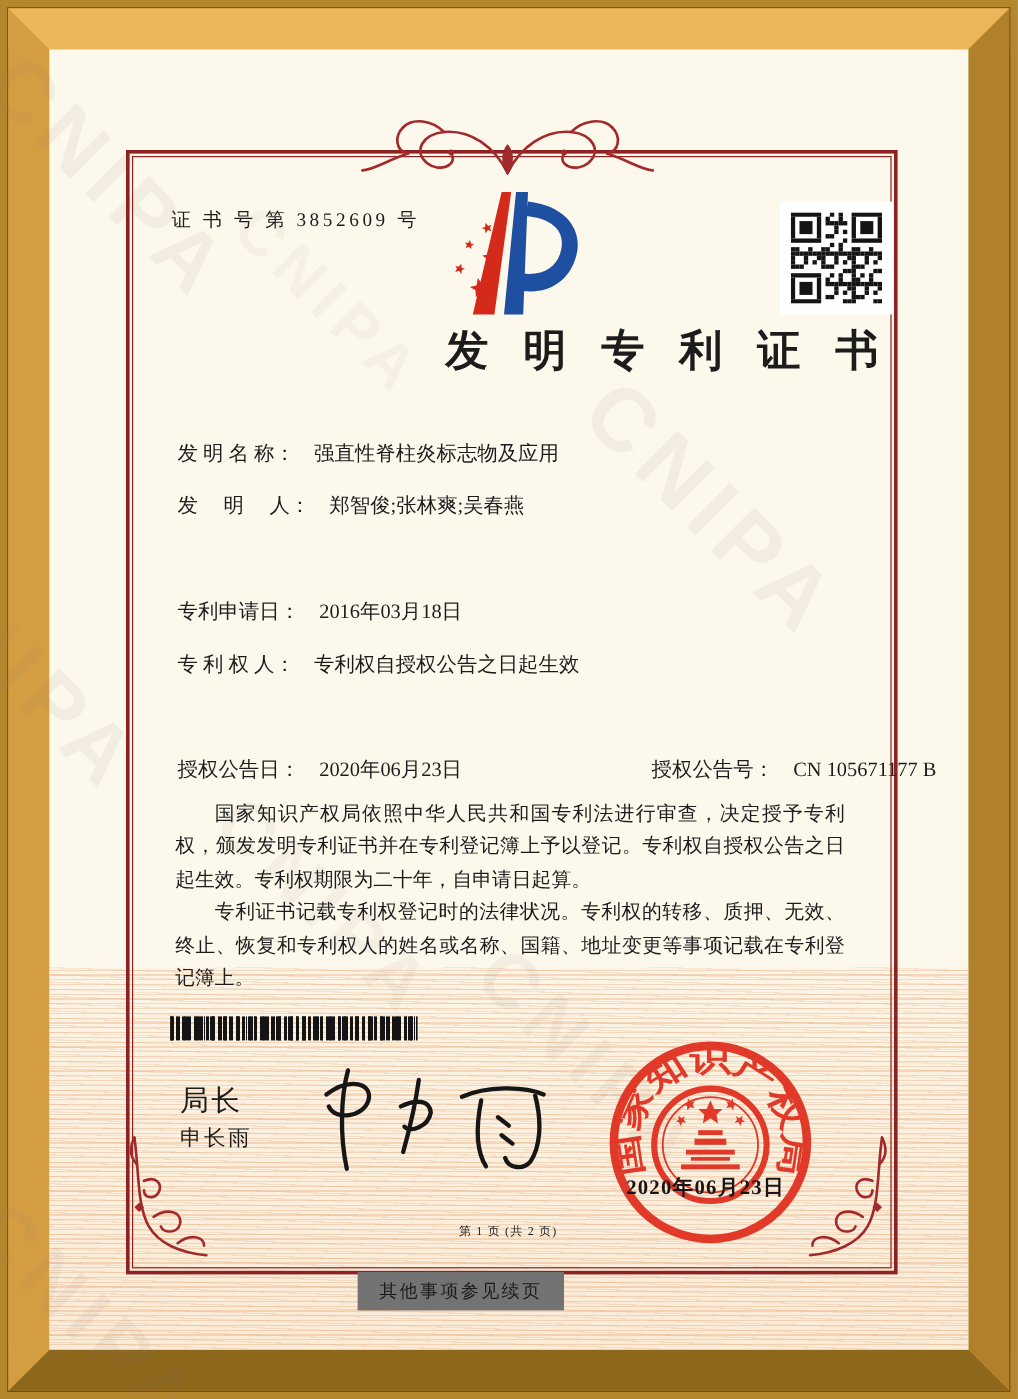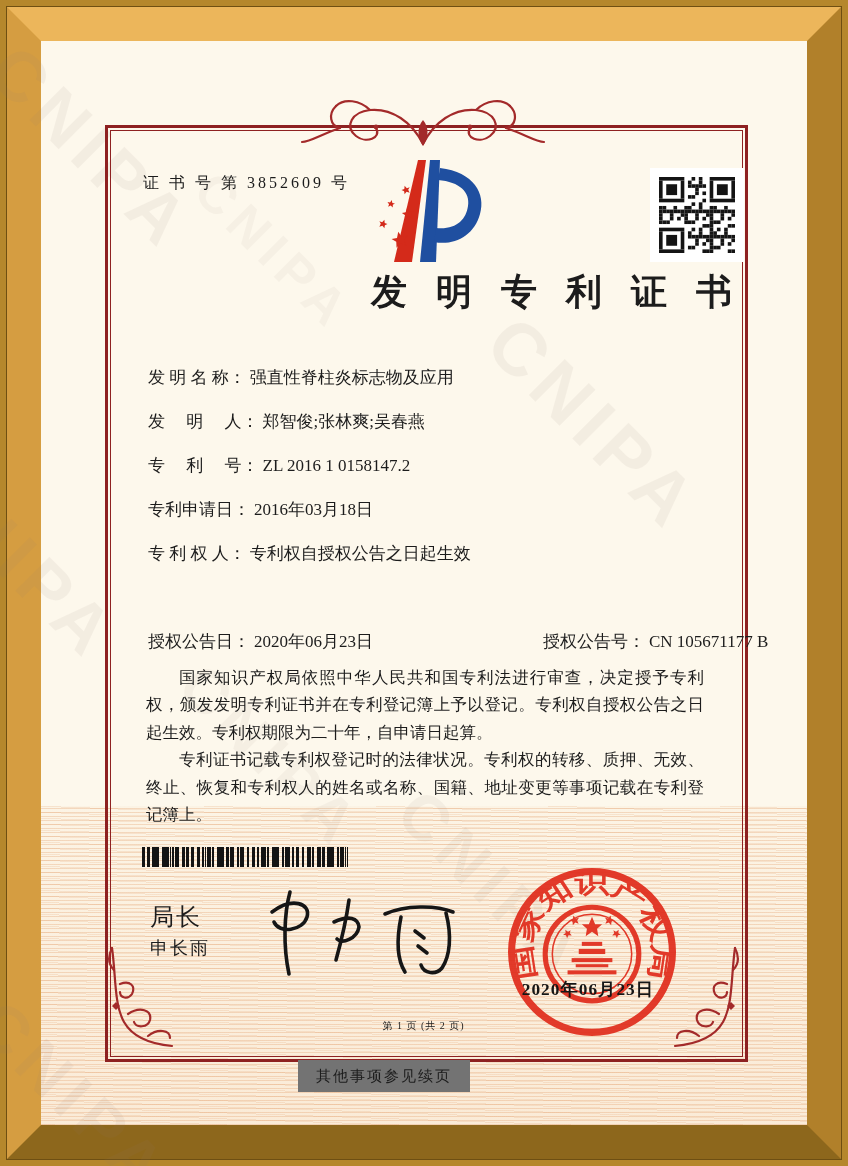--- a/index.html
+++ b/index.html
@@ -25,21 +25,21 @@
       border:3px solid #8e2121;}
   .red-border::after{content:"";position:absolute;inset:2px;border:1px solid #8e2121;}
   
   .cert-no{position:absolute;left:143px;top:173px;font-size:16px;letter-spacing:3px;}
   .logo{position:absolute;left:362px;top:158px;}
   .qr{position:absolute;left:650px;top:168px;width:94px;height:94px;background:#fff;
       display:flex;align-items:center;justify-content:center;}
   .title{position:absolute;left:105px;top:268px;width:637px;text-align:right;
       font-size:36px;font-weight:bold;letter-spacing:10px;}
   .row{position:absolute;left:148px;font-size:17px;white-space:nowrap;}
-  .row .val{margin-left:4px;}
+  .row .val{margin-left:16px;}
   .grant2{position:absolute;left:395px;top:0;}
   .paras{position:absolute;left:146px;top:664px;width:558px;font-size:16.5px;
       line-height:1.66;text-align:justify;}
   .paras p{margin:0;text-indent:2em;}
   .barcode{position:absolute;left:142px;top:847px;width:206px;height:20px;
     background:
       repeating-linear-gradient(90deg,#141414 0 2px,rgba(0,0,0,0) 2px 5px),
       repeating-linear-gradient(90deg,#141414 0 1px,rgba(0,0,0,0) 1px 7px),
       repeating-linear-gradient(90deg,#141414 0 3px,rgba(0,0,0,0) 3px 11px);}
   .signer-title{position:absolute;left:150px;top:901px;font-size:24px;letter-spacing:2px;}
@@ -271,23 +271,20 @@
   </div>
 
   <div class="title">发 明 专 利 证 书</div>
 
   <div class="row" style="top:366px">
     <span class="lbl">发 明 名 称：</span><span class="val">强直性脊柱炎标志物及应用</span>
   </div>
   <div class="row" style="top:410px">
     <span class="lbl">发　 明　 人：</span><span class="val">郑智俊;张林爽;吴春燕</span>
   </div>
-  <div class="row" style="top:454px">
-    <span class="lbl">专　 利　 号：</span><span class="val">ZL 2016 1 0158147.2</span>
-  </div>
   <div class="row" style="top:498px">
     <span class="lbl">专利申请日：</span><span class="val">2016年03月18日</span>
   </div>
   <div class="row" style="top:542px">
     <span class="lbl">专 利 权 人：</span><span class="val">专利权自授权公告之日起生效</span>
   </div>
   <div class="row" style="top:630px">
     <span class="lbl">授权公告日：</span><span class="val">2020年06月23日</span>
     <span class="grant2">
       <span class="lbl">授权公告号：</span><span class="val">CN 105671177 B</span>

